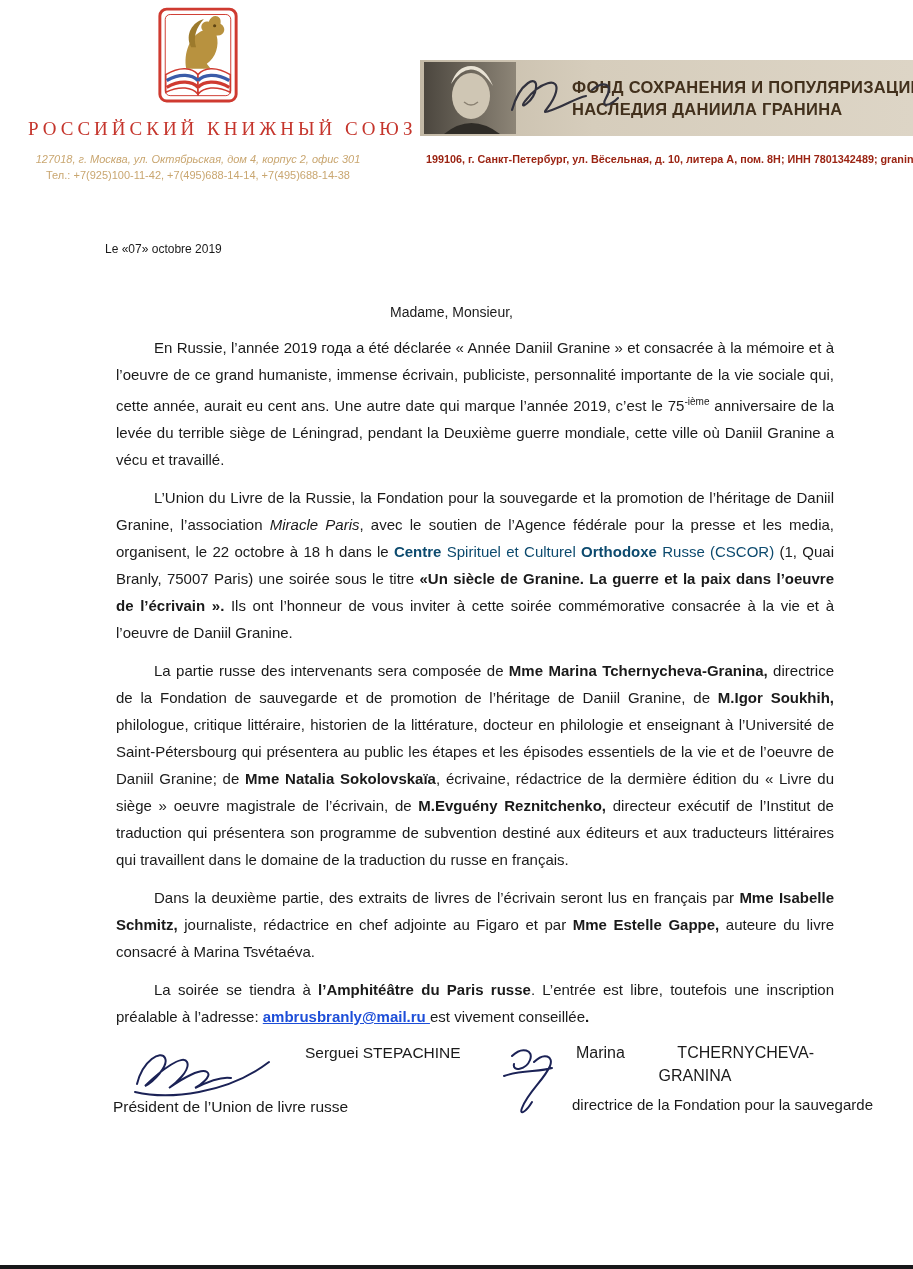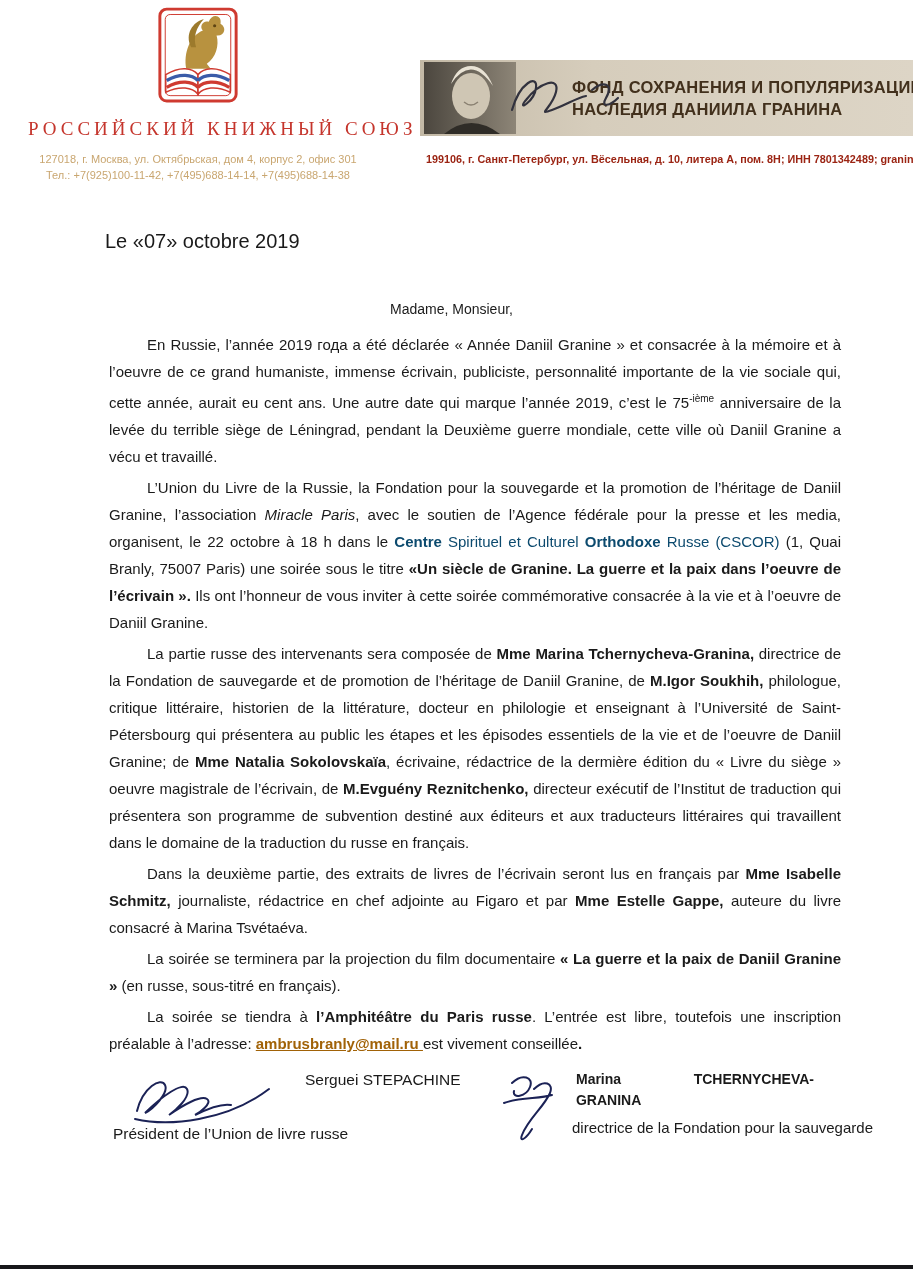--- a/index.html
+++ b/index.html
@@ -10,59 +10,59 @@
     font-family:"Liberation Sans", sans-serif; color:#1a1a1a;
   }
   
   .letterhead { position:relative; height:212px; }
   .rbu { position:absolute; left:20px; top:6px; width:340px; text-align:center;margin-left:8px; }
   .rbu-logo { display:block; margin:0 auto; }
   .rbu-name {
     margin-top:8px; font-family:"Liberation Serif", serif;
     color:#c5352c; font-size:19px; letter-spacing:4px; white-space:nowrap; font-weight:500;
   }
-  .rbu-addr { margin-top:13px; color:#c9a670; font-size:11px; }
+  .rbu-addr { margin-top:13px; color:#c9a670; font-size:11px;font-style:italic; }
   .rbu-tel  { margin-top:4px;  color:#c9a670; font-size:11px; }
   .fond { position:absolute; left:420px; top:60px; right:0; }
   .banner {
     position:relative; height:76px;
     background:linear-gradient(90deg,#c3b9a6 0%, #d6cdbc 35%, #ddd5c6 100%);
     display:flex; align-items:center; overflow:hidden;
   }
   .portrait { flex:0 0 auto; display:block; margin-left:4px; }
   .banner-sig { position:absolute; left:86px; top:8px; pointer-events:none; }
   .fond-name {
     margin-left:56px; color:#42301c; font-weight:bold; font-size:16.5px;
     line-height:1.35; letter-spacing:0.3px; white-space:nowrap;
   }
   .fond-addr { margin-top:17px; margin-left:6px; color:#9b2413; font-weight:bold; font-size:10.8px; white-space:nowrap; }
   
   .body { padding:0 68px 0 105px; }
-  .date { margin-top:18px; font-size:20px; }
+  .date { margin-top:30px; font-size:12px; }
   .salutation { margin-top:48px; margin-left:285px; font-size:14px; }
   p.para {
-    text-align:justify; text-indent:38px; font-size:15px; line-height:27px; margin:4px;
+    text-align:justify; text-indent:38px; font-size:15px; line-height:27px; margin:11px;
   }
   p.para.first { margin-top:14px; }
   .b { font-weight:bold; }
   .i { font-style:italic; }
   .g { color:#0c4a6e; }
-  .link { color:#a16207; text-decoration:underline; font-weight:bold; }
+  .link { color:#1d4ed8; text-decoration:underline; font-weight:bold; }
   sup { font-size:10px; }
   
   .signatures { display:flex; margin-top:14px; padding:0 40px 0 105px; }
   .sig-left { width:390px; }
   .sig-left .row { display:flex; align-items:flex-start; margin-left:22px;gap:18px; }
   .sig-name { font-size:15.5px; margin-left:12px; white-space:nowrap; }
   .sig-left-title { margin-left:8px; font-size:15.5px; white-space:nowrap; }
   .sig-right { margin-left:25px; display:flex; align-items:flex-start; }
   .sig-right-col { margin-left:16px; }
-  .right-name { width:238px; font-size:14px;font-weight:bold; }
+  .right-name { width:238px; font-size:16px; }
   .right-name .line1 { display:flex; justify-content:space-between; }
-  .right-name .line2 { margin-top:5px; }
+  .right-name .line2 { margin-top:5px;text-align:center; }
   .sig-right-title { margin-top:8px; margin-left:-4px; font-size:15px; line-height:1.55; white-space:nowrap; }
   .bottom-edge { position:absolute; left:0; right:0; bottom:0; height:4px; background:#17171a; }
 </style>
 </head>
 <body>
 
 <div class="page">
 
   <header class="letterhead">
 
@@ -114,21 +114,20 @@
   </header>
 
   <main class="body">
     <div class="date">Le «07» octobre 2019</div>
     <div class="salutation">Madame, Monsieur,</div>
 
     <p class="para first"><span>En Russie, l’année 2019 года a été déclarée « Année Daniil Granine » et consacrée à la mémoire et à l’oeuvre de ce grand humaniste, immense écrivain, publiciste, personnalité importante de la vie sociale qui, cette année, aurait eu cent ans. Une autre date qui marque l’année 2019, c’est le 75</span><sup>-ième</sup><span> anniversaire de la levée du terrible siège de Léningrad, pendant la Deuxième guerre mondiale, cette ville où Daniil Granine a vécu et travaillé.</span></p>
     <p class="para"><span>L’Union du Livre de la Russie, la Fondation pour la souvegarde et la promotion de l’héritage de Daniil Granine, l’association </span><span class="i">Miracle Paris</span><span>, avec le soutien de l’Agence fédérale pour la presse et les media, organisent, le 22 octobre à 18 h dans le </span><span class="b g">Centre </span><span class="g">Spirituel et Culturel </span><span class="b g">Orthodoxe </span><span class="g">Russe (CSCOR) </span><span>(1, Quai Branly, 75007 Paris) une soirée sous le titre </span><span class="b">«Un siècle de Granine. La guerre et la paix dans l’oeuvre de l’écrivain ».</span><span> Ils ont l’honneur de vous inviter à cette soirée commémorative consacrée à la vie et à l’oeuvre de Daniil Granine.</span></p>
     <p class="para"><span>La partie russe des intervenants sera composée de </span><span class="b">Mme Marina Tchernycheva-Granina,</span><span> directrice de la Fondation de sauvegarde et de promotion de l’héritage de Daniil Granine, de </span><span class="b">M.Igor Soukhih,</span><span> philologue, critique littéraire, historien de la littérature, docteur en philologie et enseignant à l’Université de Saint-Pétersbourg qui présentera au public les étapes et les épisodes essentiels de la vie et de l’oeuvre de Daniil Granine; de </span><span class="b">Mme Natalia Sokolovskaïa</span><span>, écrivaine, rédactrice de la dermière édition du « Livre du siège » oeuvre magistrale de l’écrivain, de </span><span class="b">M.Evguény Reznitchenko,</span><span> directeur exécutif de l’Institut de traduction qui présentera son programme de subvention destiné aux éditeurs et aux traducteurs littéraires qui travaillent dans le domaine de la traduction du russe en français.</span></p>
     <p class="para"><span>Dans la deuxième partie, des extraits de livres de l’écrivain seront lus en français par </span><span class="b">Mme Isabelle Schmitz,</span><span> journaliste, rédactrice en chef adjointe au Figaro et par </span><span class="b">Mme Estelle Gappe,</span><span> auteure du livre consacré à Marina Tsvétaéva.</span></p>
-    <p class="para"><span>La soirée se terminera par la projection du film documentaire </span><span class="b">« La guerre et la paix de Daniil Granine »</span><span> (en russe, sous-titré en français).</span></p>
     <p class="para"><span>La soirée se tiendra à </span><span class="b">l’Amphitéâtre du Paris russe</span><span>. L’entrée est libre, toutefois une inscription préalable à l’adresse: </span><span class="link">ambrusbranly@mail.ru </span><span>est vivement conseillée</span><span class="b">.</span></p>
   </main>
 
   <section class="signatures">
 
     <div class="sig-left">
       <div class="row">
         <svg width="148" height="54" viewBox="0 0 148 54">
           <path d="M10,40 C16,16 34,6 38,14 C42,22 26,38 18,42 C34,26 56,10 60,18 C64,26 48,40 42,44 C56,34 74,24 80,28 C86,32 72,42 68,44 C80,38 94,32 104,34 M8,48 C42,56 100,50 142,18" fill="none" stroke="#1b2256" stroke-width="2" stroke-linecap="round"></path>
         </svg>

